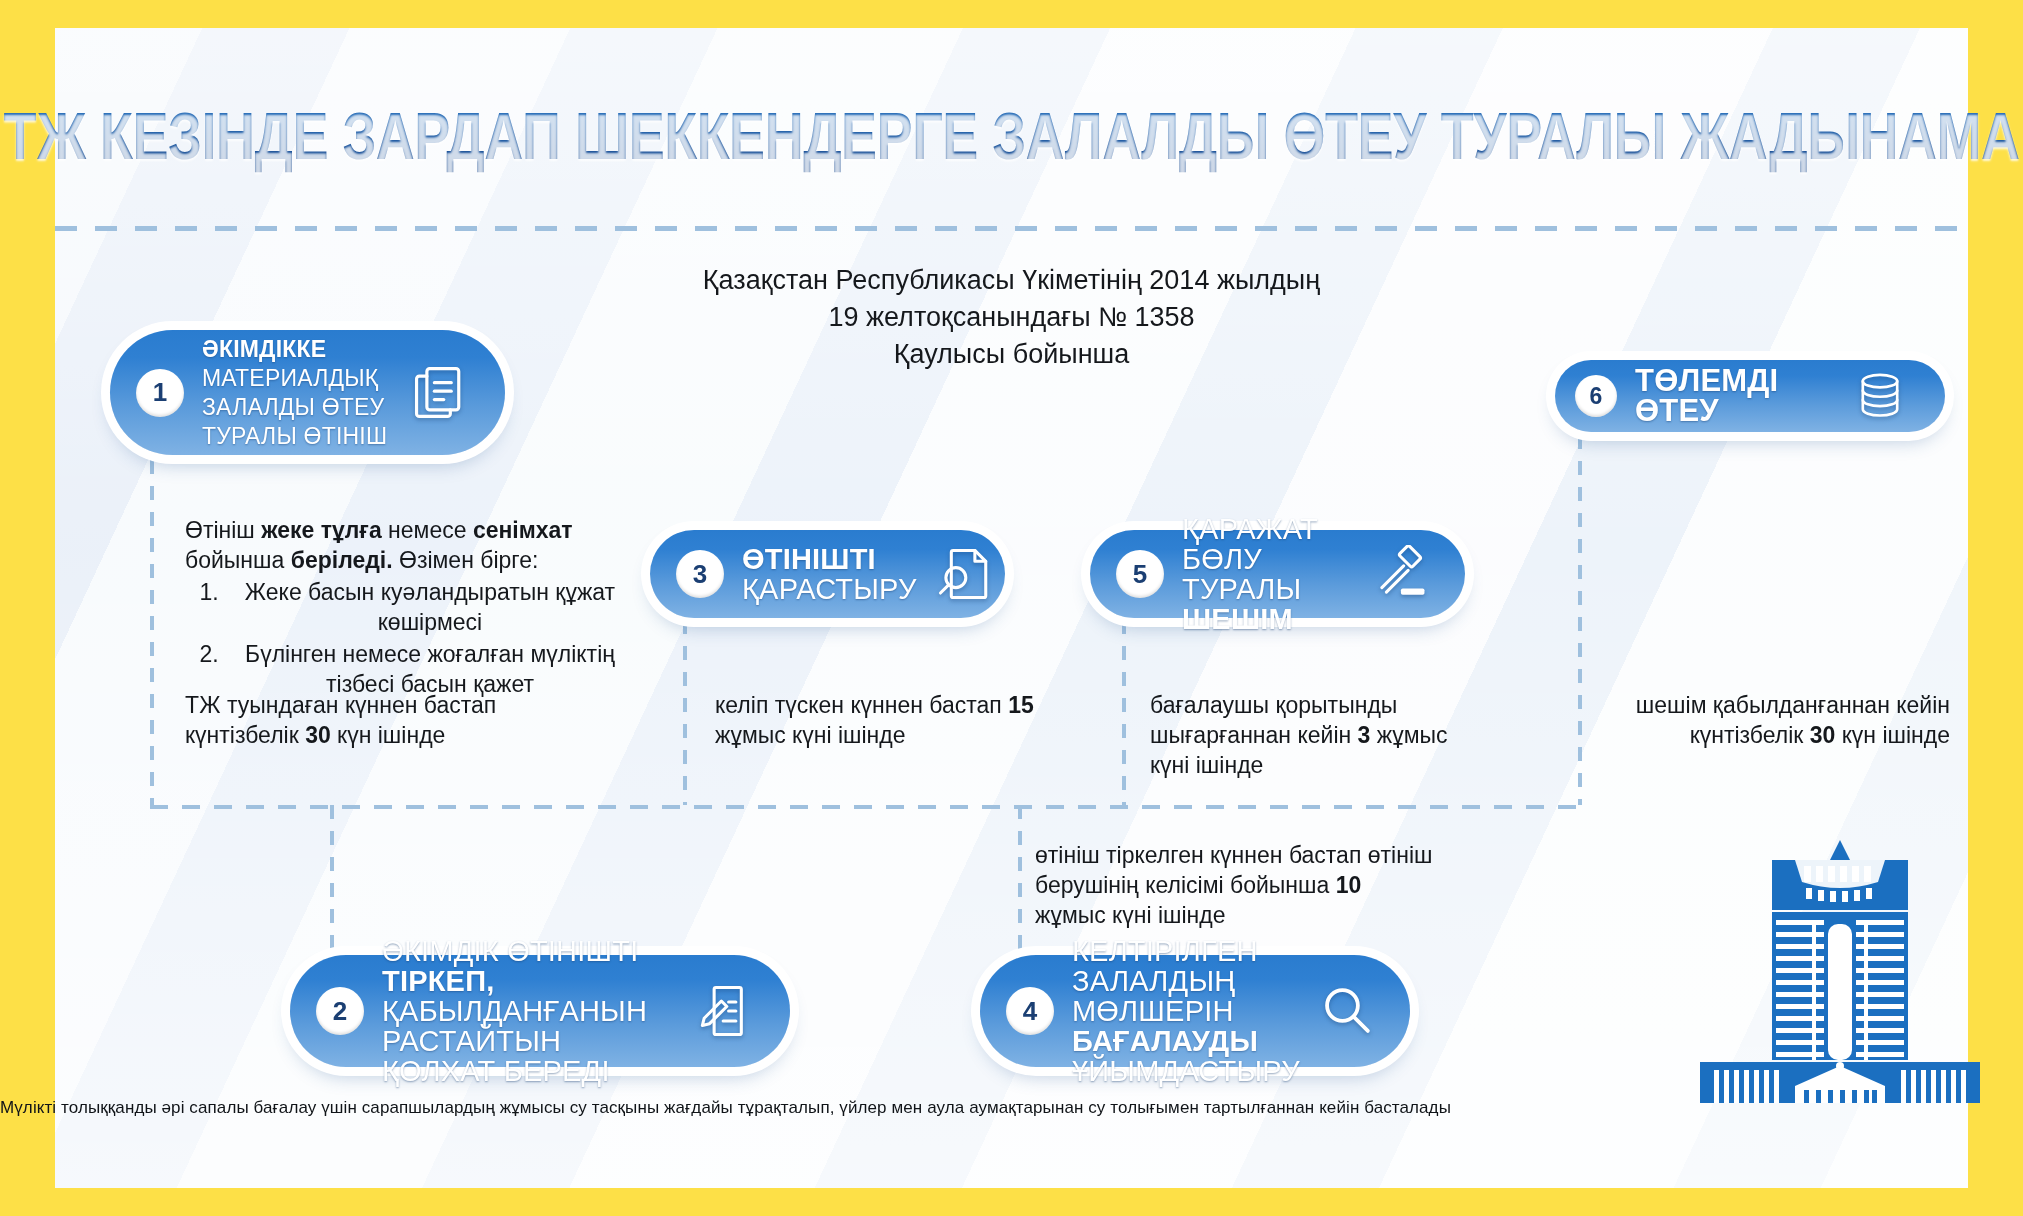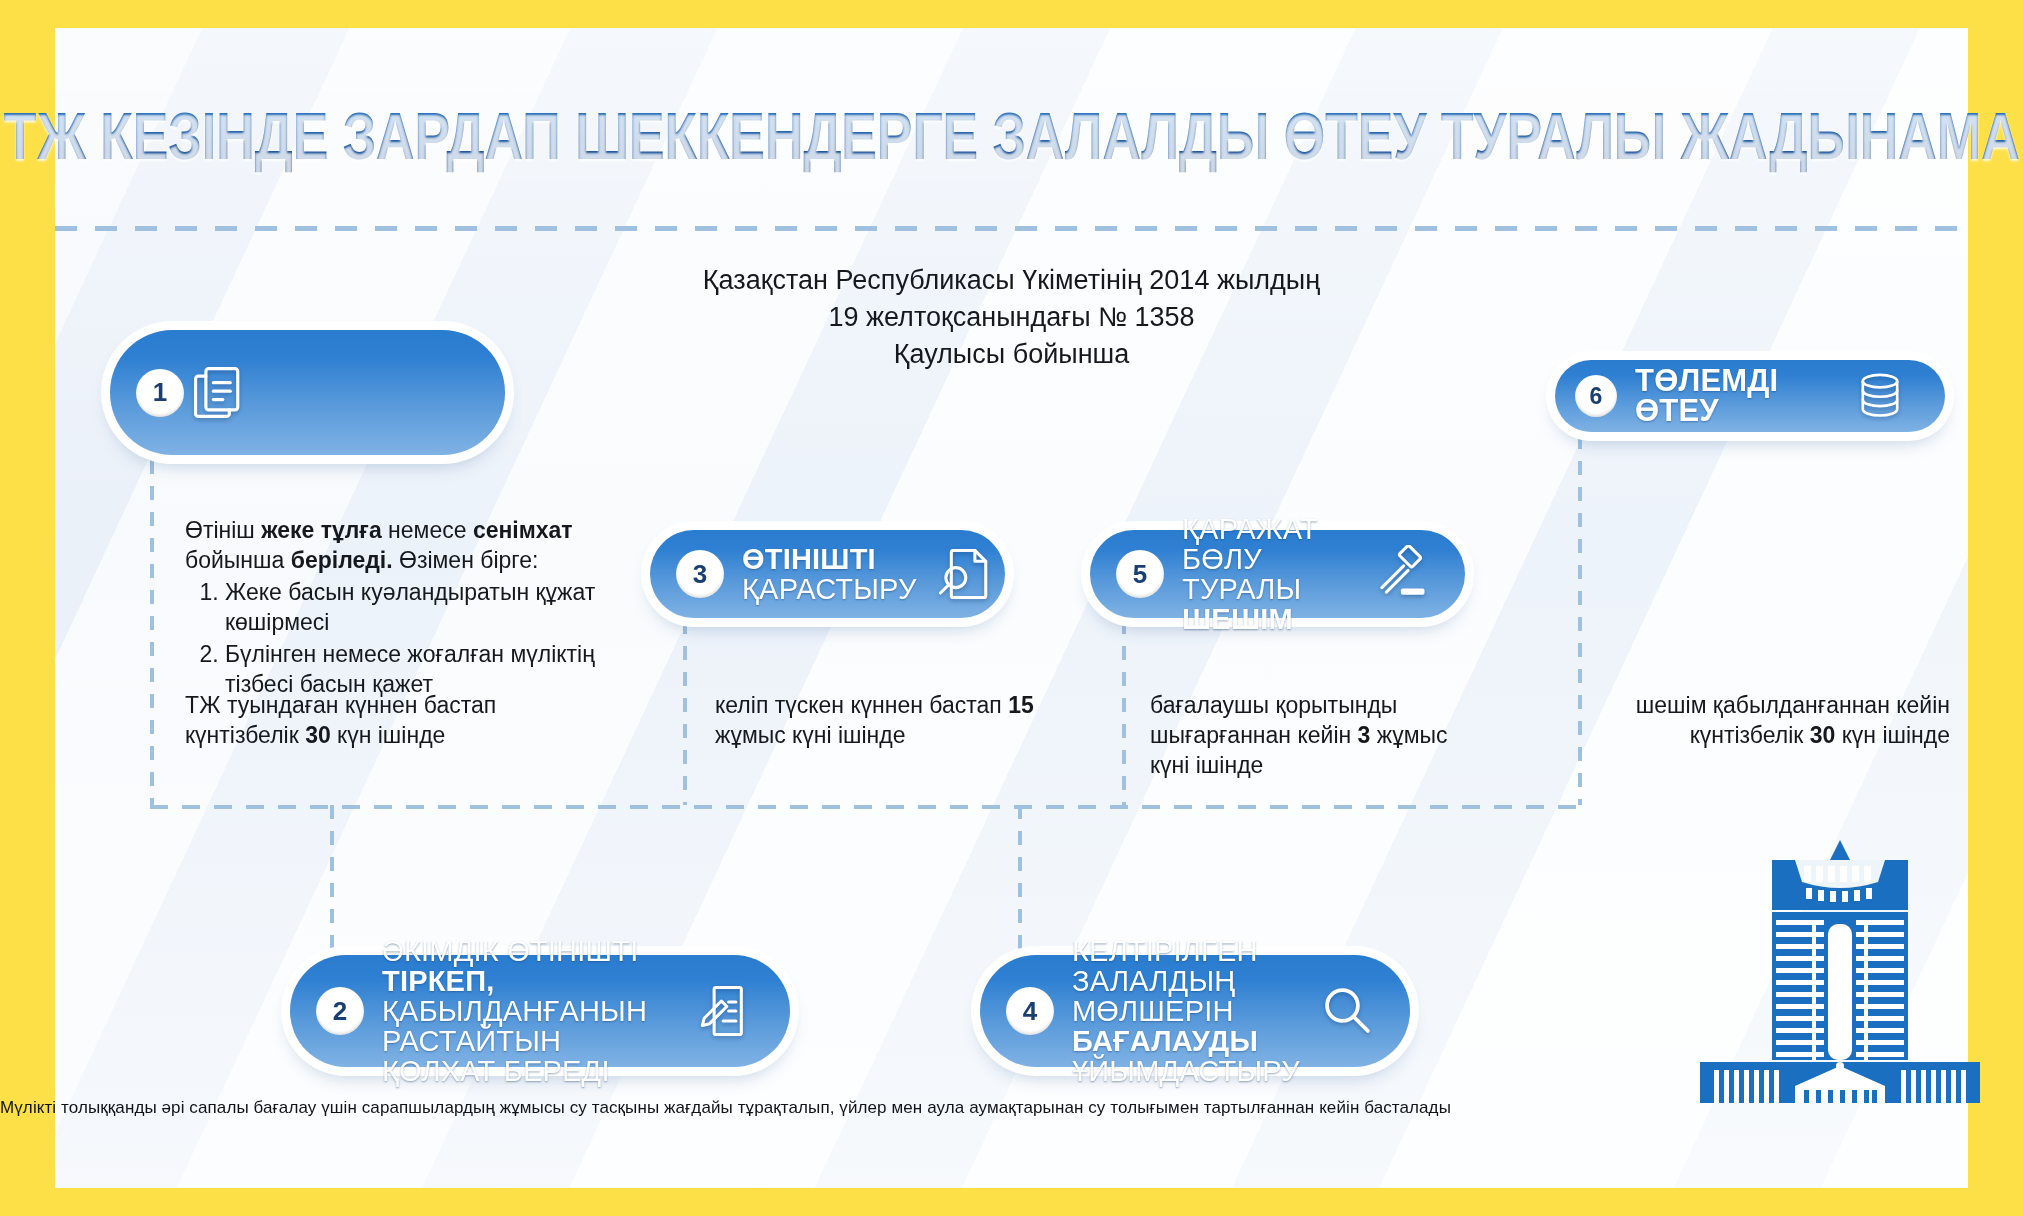--- a/index.html
+++ b/index.html
@@ -129,21 +129,21 @@
   #box6 .ptext{font-size:31px;}
   #box2{left:290px;top:955px;width:500px;height:112px;}
   #box4{left:980px;top:955px;width:430px;height:112px;}
 
   
   .txt{position:absolute;color:#15181c;}
   .txt b{font-weight:bold;}
 
   #desc1{left:185px;top:515px;width:450px;font-size:23px;line-height:30px;}
   #desc1 ol{margin:2px 0 0 0;padding-left:40px;}
-  #desc1 ol li{margin-bottom:2px;}
+  #desc1 ol li{margin-bottom:2px;text-align:center;}
 
   .timing{font-size:23px;line-height:30px;}
   #t1{left:185px;top:690px;width:330px;}
   #t3{left:715px;top:690px;width:330px;}
   #t5{left:1150px;top:690px;width:340px;}
   #t6{left:1610px;top:690px;width:340px;text-align:right;}
   #t4{left:1035px;top:840px;width:400px;}
 
   
   .footer{
@@ -180,20 +180,21 @@
   <div class="vline" style="left:1578px;top:435px;height:370px;"></div>
 
   <div class="hline" style="left:150px;top:805px;width:1430px;"></div>
 
   <div class="vline" style="left:330px;top:805px;height:150px;"></div>
 
   <div class="vline" style="left:1018px;top:805px;height:150px;"></div>
 
   <div class="pill" id="box1">
     <div class="num">1</div>
+    <div class="ptext"><b>ӘКІМДІККЕ</b> МАТЕРИАЛДЫҚ ЗАЛАЛДЫ ӨТЕУ ТУРАЛЫ ӨТІНІШ</div>
     <div class="picon">
       <svg viewBox="0 0 64 64" width="60" height="60" fill="none" stroke="#ffffff" stroke-width="3.4" stroke-linecap="round" stroke-linejoin="round">
         <rect x="18" y="6" width="34" height="44" rx="3"></rect>
         <path d="M18 14 H10 a3 3 0 0 0-3 3 V54 a3 3 0 0 0 3 3 H40 a3 3 0 0 0 3-3 V50"></path>
         <line x1="26" y1="21" x2="44" y2="21"></line>
         <line x1="26" y1="30" x2="44" y2="30"></line>
         <line x1="26" y1="39" x2="36" y2="39"></line>
       </svg>
     </div>
   </div>
@@ -243,20 +244,21 @@
       <svg viewBox="0 0 64 64" width="50" height="50" fill="none" stroke="#ffffff" stroke-width="3.4" stroke-linecap="round" stroke-linejoin="round">
         <ellipse cx="32" cy="13" rx="22" ry="8"></ellipse>
         <path d="M10 13 V25 c0 4.4 9.8 8 22 8 s22-3.6 22-8 V13"></path>
         <path d="M10 25 V37 c0 4.4 9.8 8 22 8 s22-3.6 22-8 V25"></path>
         <path d="M10 37 V49 c0 4.4 9.8 8 22 8 s22-3.6 22-8 V37"></path>
       </svg>
     </div>
   </div>
   <div class="txt timing" id="t6">шешім қабылданғаннан кейін күнтізбелік <b>30</b> күн ішінде</div>
 
+  <div class="txt timing" id="t4">өтініш тіркелген күннен бастап өтініш берушінің келісімі бойынша <b>10</b> жұмыс күні ішінде</div>
 
   <div class="pill" id="box2">
     <div class="num">2</div>
     <div class="ptext">ӘКІМДІК ӨТІНІШТІ <b>ТІРКЕП,</b> ҚАБЫЛДАНҒАНЫН РАСТАЙТЫН ҚОЛХАТ БЕРЕДІ</div>
     <div class="picon">
       <svg viewBox="0 0 64 64" width="58" height="58" fill="none" stroke="#ffffff" stroke-width="3.4" stroke-linecap="round" stroke-linejoin="round">
         <path d="M22 6 H48 a2 2 0 0 1 2 2 V56 a2 2 0 0 1-2 2 H22 a2 2 0 0 1-2-2 V8 a2 2 0 0 1 2-2 Z"></path>
         <line x1="36" y1="22" x2="44" y2="22"></line>
         <line x1="36" y1="32" x2="44" y2="32"></line>
         <line x1="30" y1="43" x2="44" y2="43"></line>

